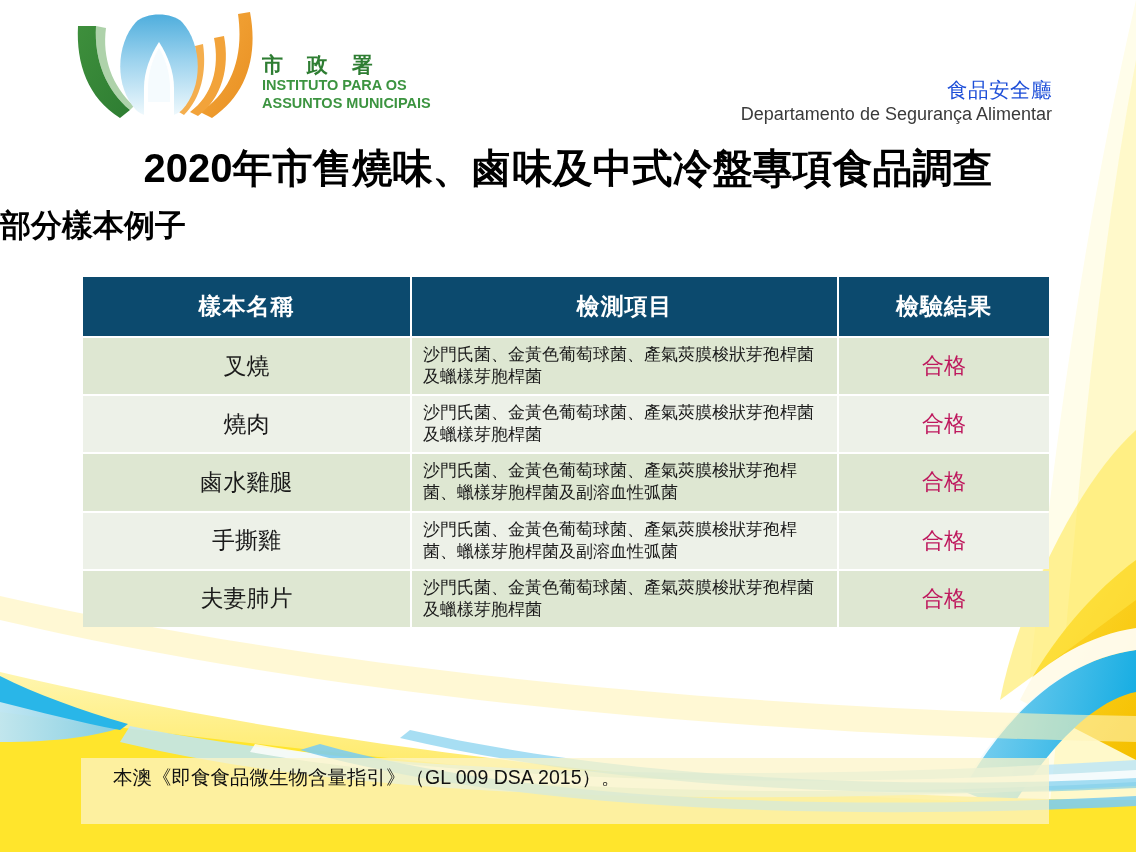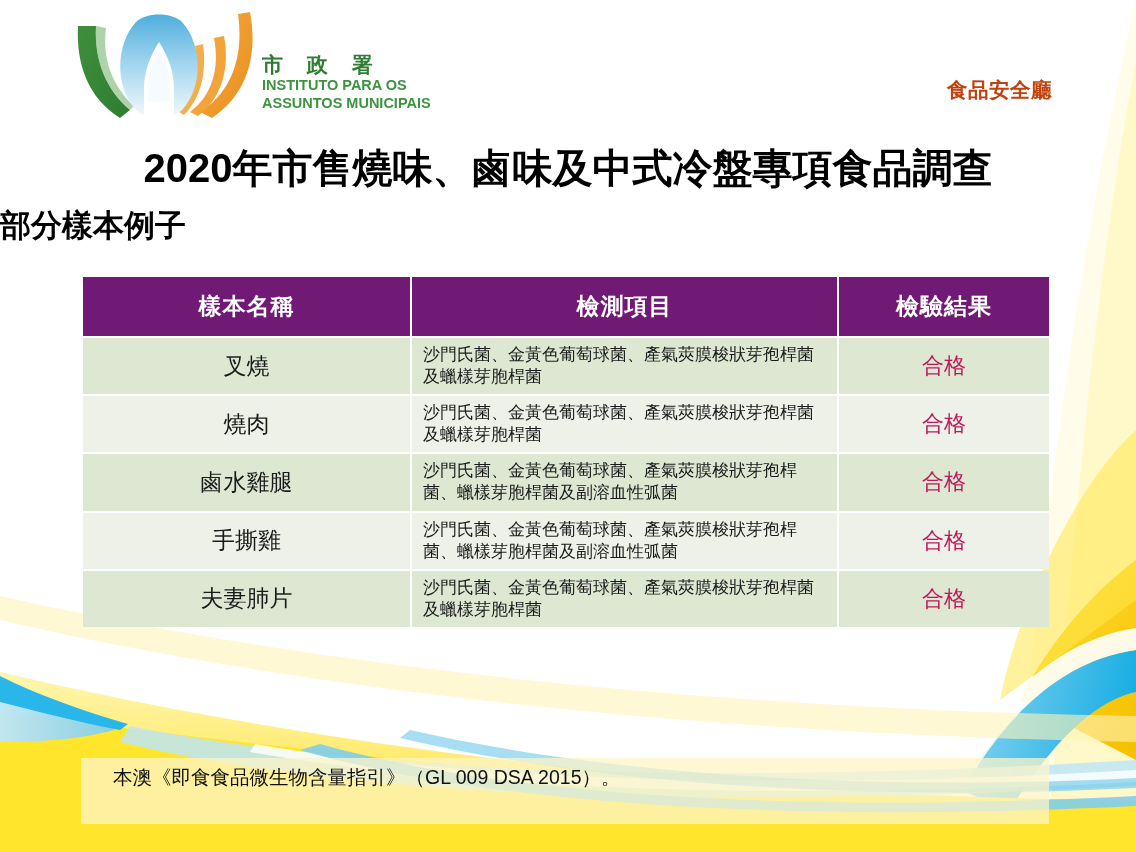--- a/index.html
+++ b/index.html
@@ -64,22 +64,22 @@
   
   #dept-block {
     position: absolute;
     right: 84px;
     top: 78px;
     text-align: right;
     z-index: 3;
   }
   #dept-cn {
     font-size: 20.5px;
-    font-weight: bold;
-    color: #c2410c;
+    font-weight: normal;
+    color: #1d4ed8;
     line-height: 1.15;
     letter-spacing: 0.5px;
   }
   #dept-pt {
     font-size: 18px;
     color: #3a3a3a;
     line-height: 1.25;
     margin-top: 1px;
   }
 
@@ -119,21 +119,21 @@
   }
   #data-table th, #data-table td {
     padding: 0;
     vertical-align: middle;
   }
   .col-name  { width: 327px; }
   .col-items { width: 425px; }
   .col-res   { width: 210px; }
 
   #data-table thead th {
-    background: #701a75;
+    background: #0c4a6e;
     color: #ffffff;
     font-size: 23px;
     font-weight: bold;
     height: 59px;
     text-align: center;
     letter-spacing: 1px;
   }
 
   .r-odd  td { background: #DEE7D2; }
   .r-even td { background: #EDF1E8; }
@@ -265,20 +265,21 @@
   </svg>
   <div id="logo-text">
     <div class="logo-cn">市 政 署</div>
     <div class="logo-pt">INSTITUTO PARA OS</div>
     <div class="logo-pt">ASSUNTOS MUNICIPAIS</div>
   </div>
 </div>
 
 <div id="dept-block">
   <div id="dept-cn">食品安全廳</div>
+  <div id="dept-pt">Departamento de Segurança Alimentar</div>
 </div>
 
 <div id="title-main">2020年市售燒味、鹵味及中式冷盤專項食品調查</div>
 <div id="title-sub">部分樣本例子</div>
 
 <table id="data-table">
   <colgroup>
     <col class="col-name">
     <col class="col-items">
     <col class="col-res">

